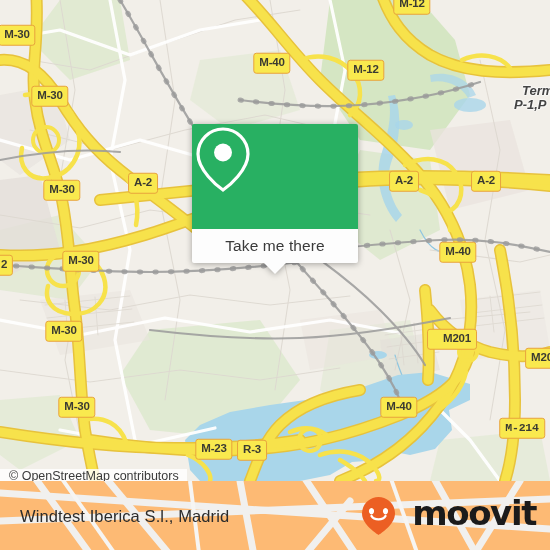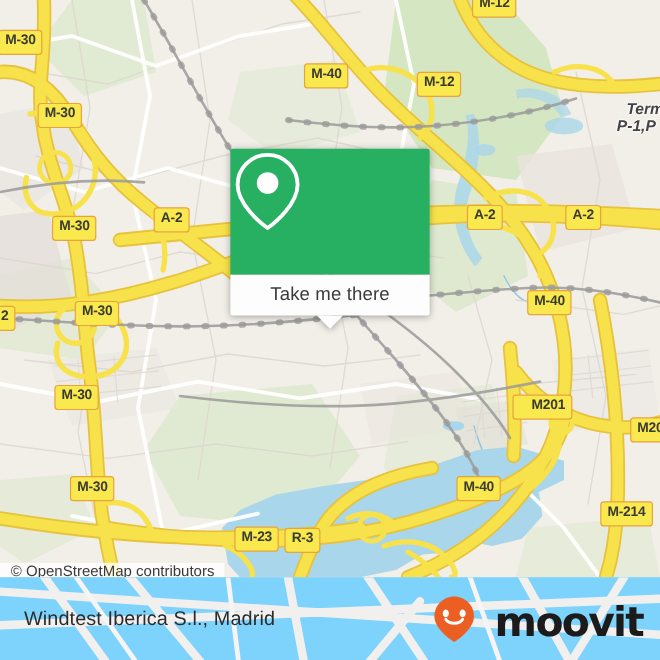--- a/index.html
+++ b/index.html
@@ -75,31 +75,31 @@
     background:rgba(255,255,255,0.82);
     display:flex;align-items:flex-start;
     padding:0 8px 0 9px;
     font-size:12.5px;color:#3a3a3a;
     font-family:"Liberation Sans", sans-serif;
   }
 
   
   #bottombar{
     position:absolute;left:0;top:481px;width:550px;height:69px;
-    background:#7dd3fc;overflow:hidden;
+    background:#fdba74;overflow:hidden;
   }
   #bottombar-watermark{position:absolute;left:0;top:0;opacity:1;}
   #bottom-title{
     position:absolute;left:20px;top:50%;transform:translateY(-50%);
     font-size:16.5px;color:#2c2c2c;letter-spacing:0.1px;
     font-family:"Liberation Sans", sans-serif;white-space:nowrap;
   }
   #logo{
     position:absolute;right:14px;top:50%;transform:translateY(-50%);
-    display:flex;align-items:flex-end;gap:14px;
+    display:flex;align-items:flex-start;gap:14px;
   }
   #logo-text{
     font-size:34px;font-weight:bold;color:#1b1b1b;letter-spacing:-1.4px;
     font-family:"DejaVu Sans", sans-serif;line-height:1;margin-left:1px;
   }
 </style>
 </head>
 <body>
 
 <div id="root">
@@ -299,21 +299,21 @@
         <div class="shield" style="left: 252px; top: 450px; text-align: right;">R-3</div>
         <div class="shield" style="left: 272px; top: 63px;">M-40</div>
         <div class="shield" style="left: 366px; top: 70px;">M-12</div>
         <div class="shield" style="left: 412px; top: 4px;">M-12</div>
         <div class="shield" style="left: 404px; top: 181px;">A-2</div>
         <div class="shield" style="left: 486px; top: 181px;">A-2</div>
         <div class="shield" style="left: 458px; top: 252px;">M-40</div>
         <div class="shield" style="left: 452px; top: 339px; padding-left: 15px;">M201</div>
         <div class="shield" style="left: 542px; top: 358px;">M20</div>
         <div class="shield" style="left: 399px; top: 407px;">M-40</div>
-        <div class="shield" style="left: 522px; top: 428px;">M-214</div>
+        <div class="shield" style="left: 522px; top: 428px; font-family: Liberation Mono, monospace;">M-214</div>
       </div>
 
     <div id="placelabels">
         <div class="placelabel" style="left: 522px; top: 84px;">
           <div>Term</div>
           <div style="margin-left: -8px;">P-1,P</div>
         </div>
       </div>
 
     <div id="popup">

